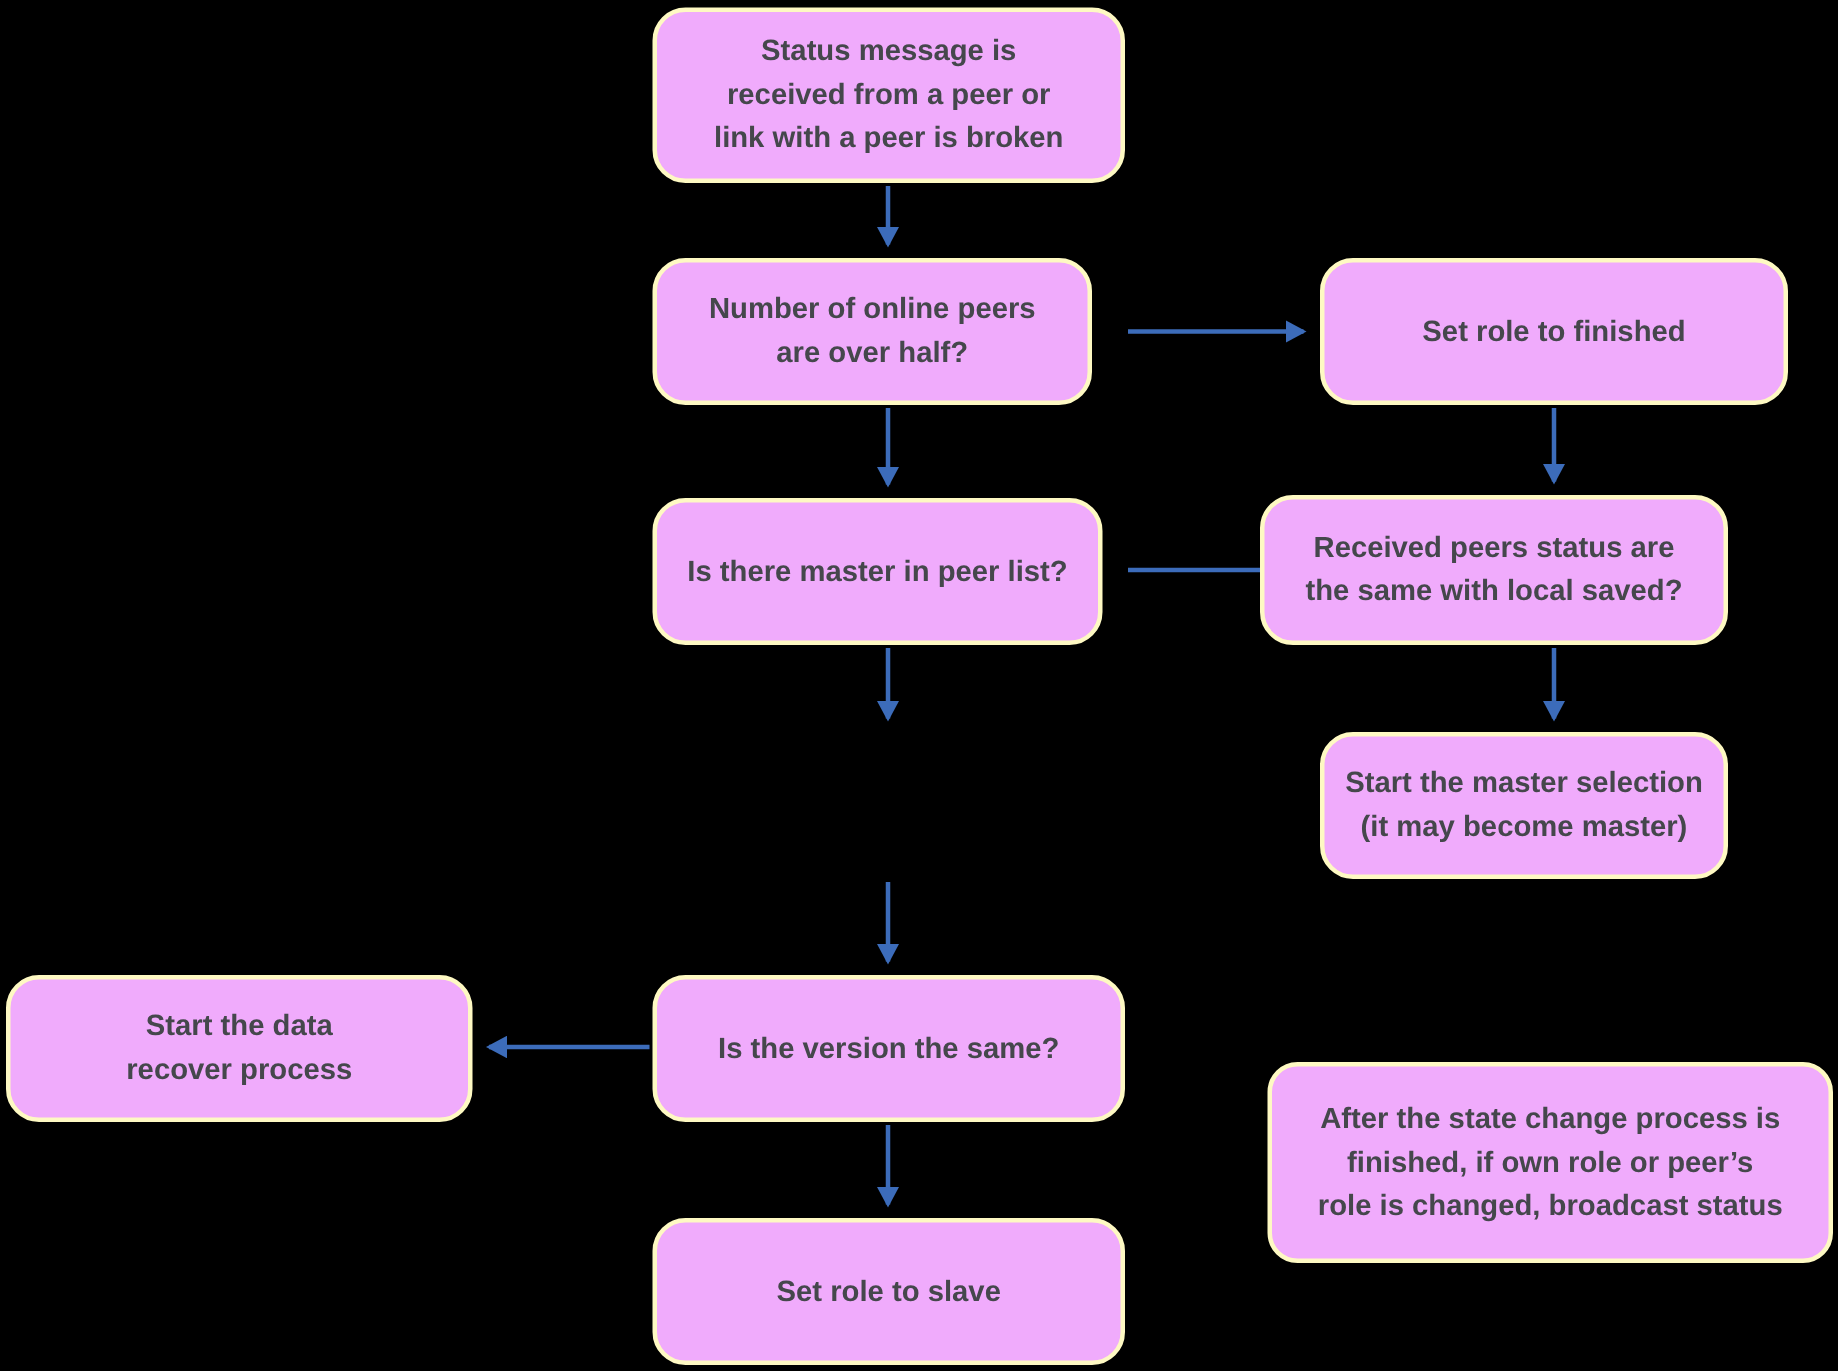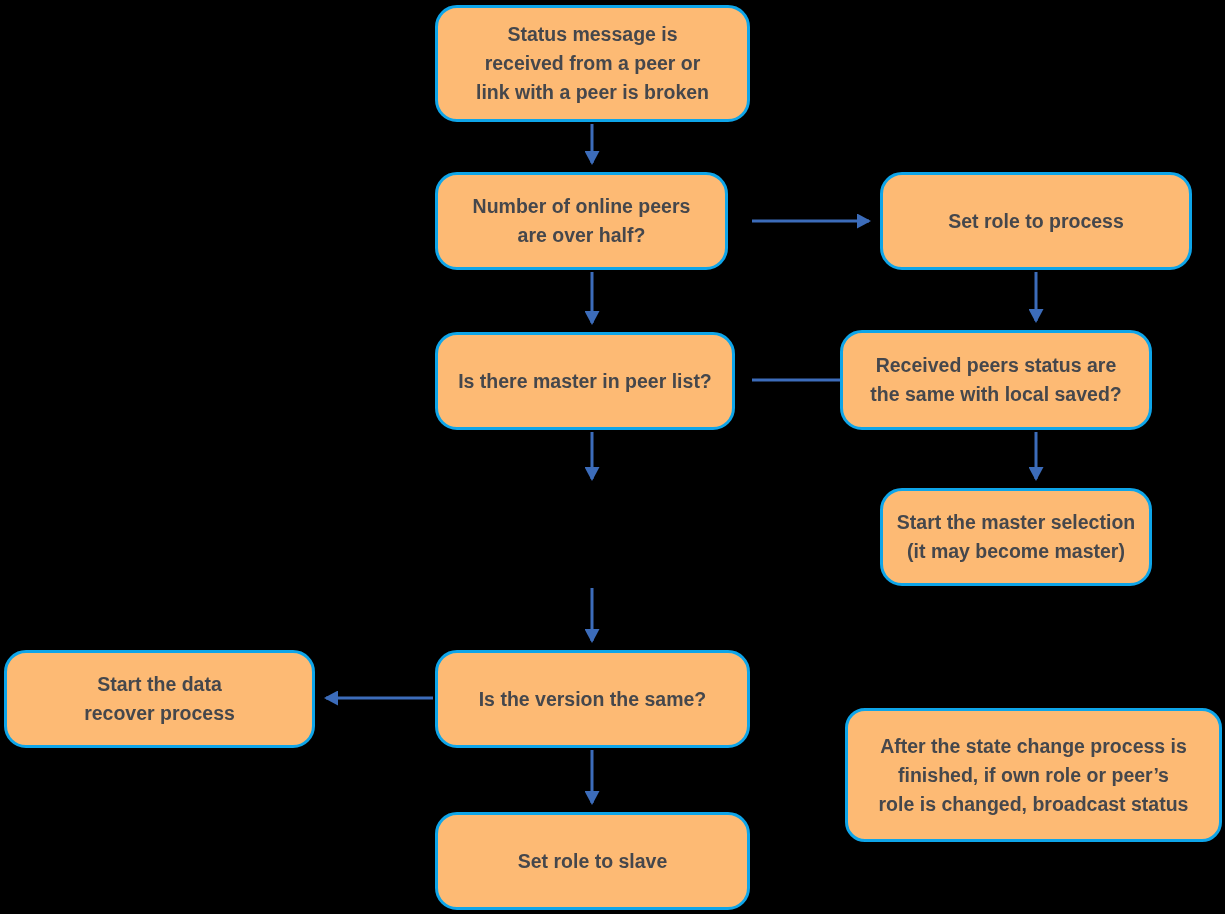--- a/index.html
+++ b/index.html
@@ -11,23 +11,23 @@
     position: relative;
     width: 1225px;
     height: 914px;
     background: #000000;
     font-family: "Liberation Sans", sans-serif;
     overflow: hidden;
   }
   .node {
     position: absolute;
     box-sizing: border-box;
-    border: 3px solid #0ea5e9;
+    border: 3px solid #fef9c3;
     border-radius: 22px;
-    background: #fdba74;
+    background: #f0abfc;
     display: flex;
     align-items: center;
     justify-content: center;
     text-align: center;
     color: #45474c;
     font-size: 19.5px;
     font-weight: 700;
     line-height: 29px;
     white-space: pre-line;
     padding: 4px 10px;
@@ -71,21 +71,21 @@
     <line x1="592" y1="750" x2="592" y2="803" marker-end="url(#arrowhead)"></line>
   </svg>
 
   <div class="node" style="left:435px; top:5px;   width:315px; height:117px;">Status message is
 received from a peer or
 link with a peer is broken</div>
 
   <div class="node" style="left:435px; top:172px; width:293px; height:98px;">Number of online peers
 are over half?</div>
 
-  <div class="node" style="left:880px; top:172px; width:312px; height:98px;">Set role to process</div>
+  <div class="node" style="left:880px; top:172px; width:312px; height:98px;">Set role to finished</div>
 
   <div class="node" style="left:435px; top:332px; width:300px; height:98px;">Is there master in peer list?</div>
 
   <div class="node" style="left:840px; top:330px; width:312px; height:100px;">Received peers status are
 the same with local saved?</div>
 
 
   <div class="node" style="left:880px; top:488px; width:272px; height:98px;">Start the master selection
 (it may become master)</div>
 

